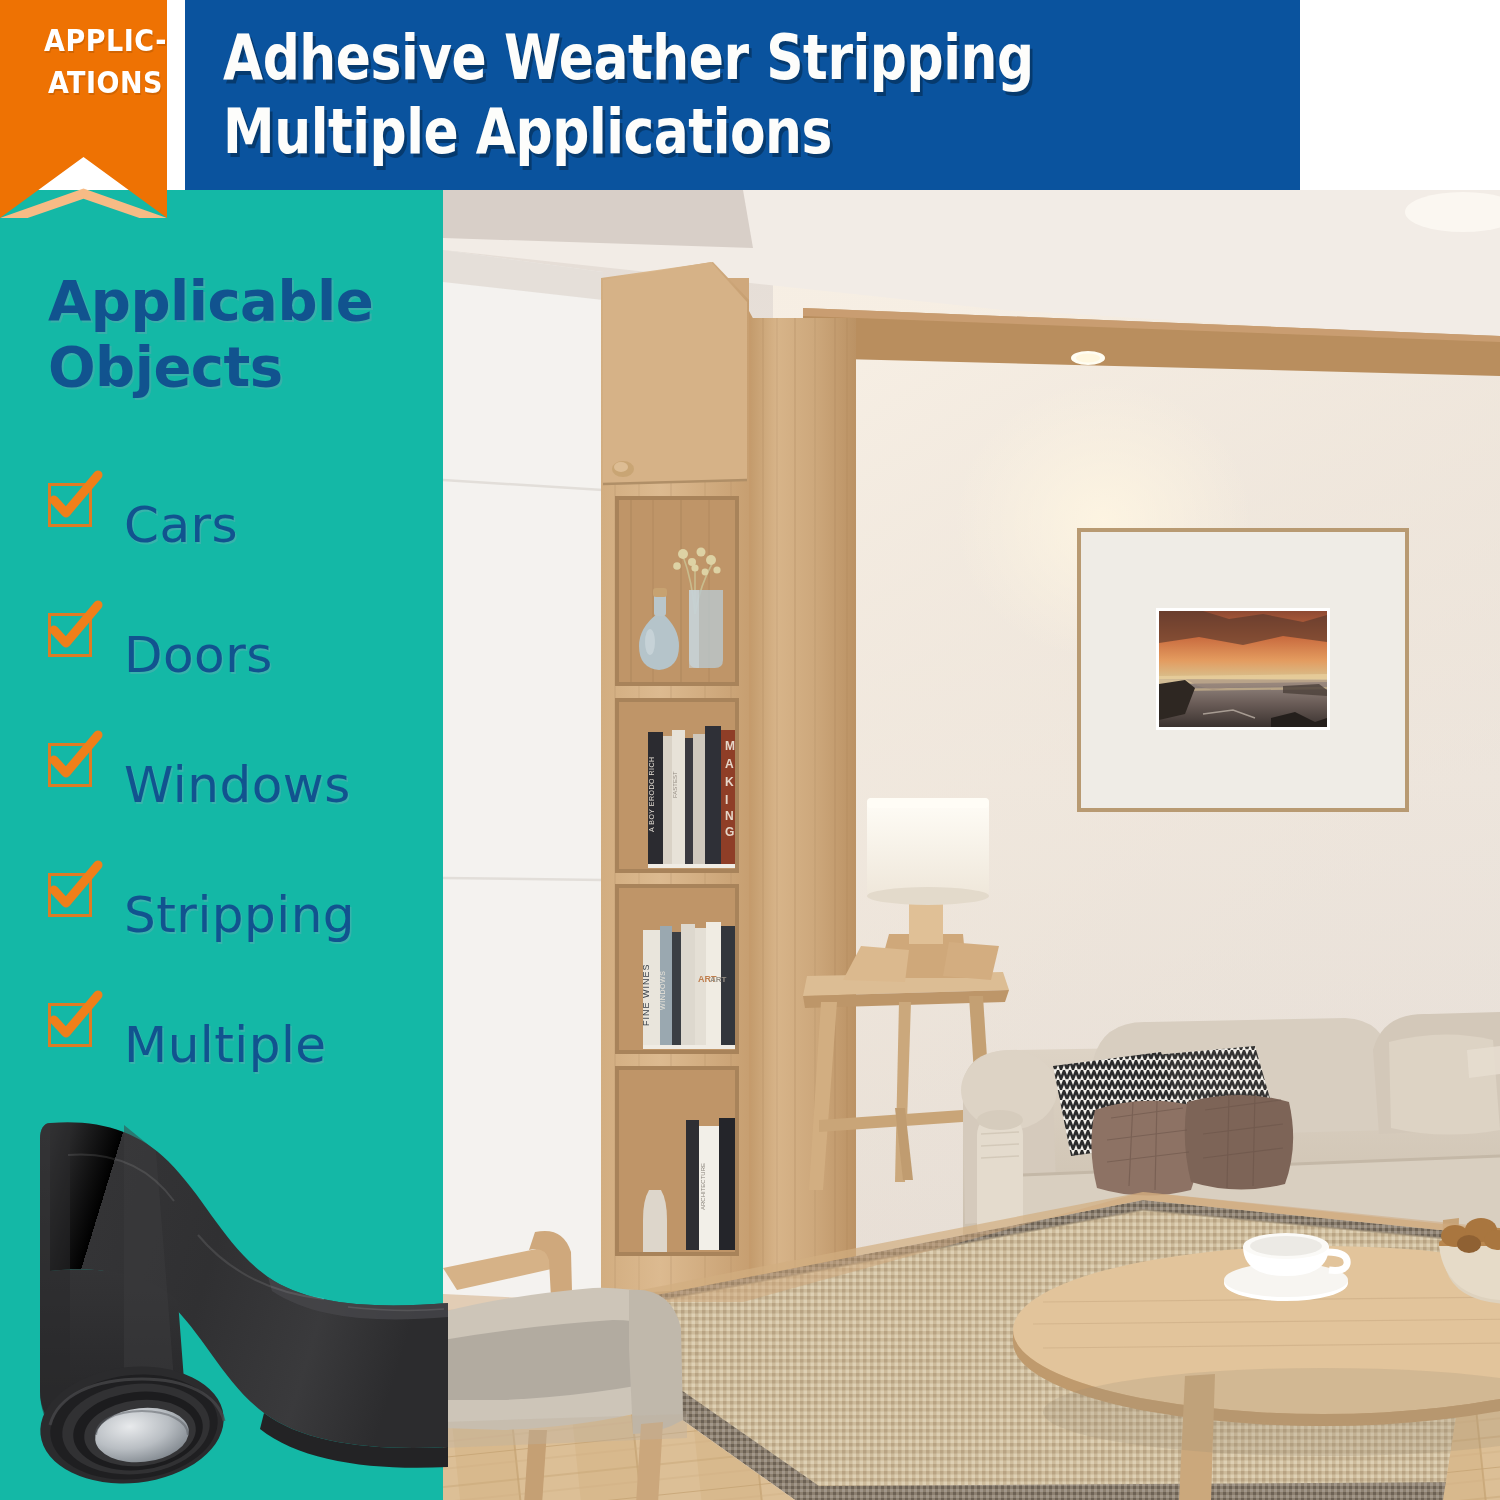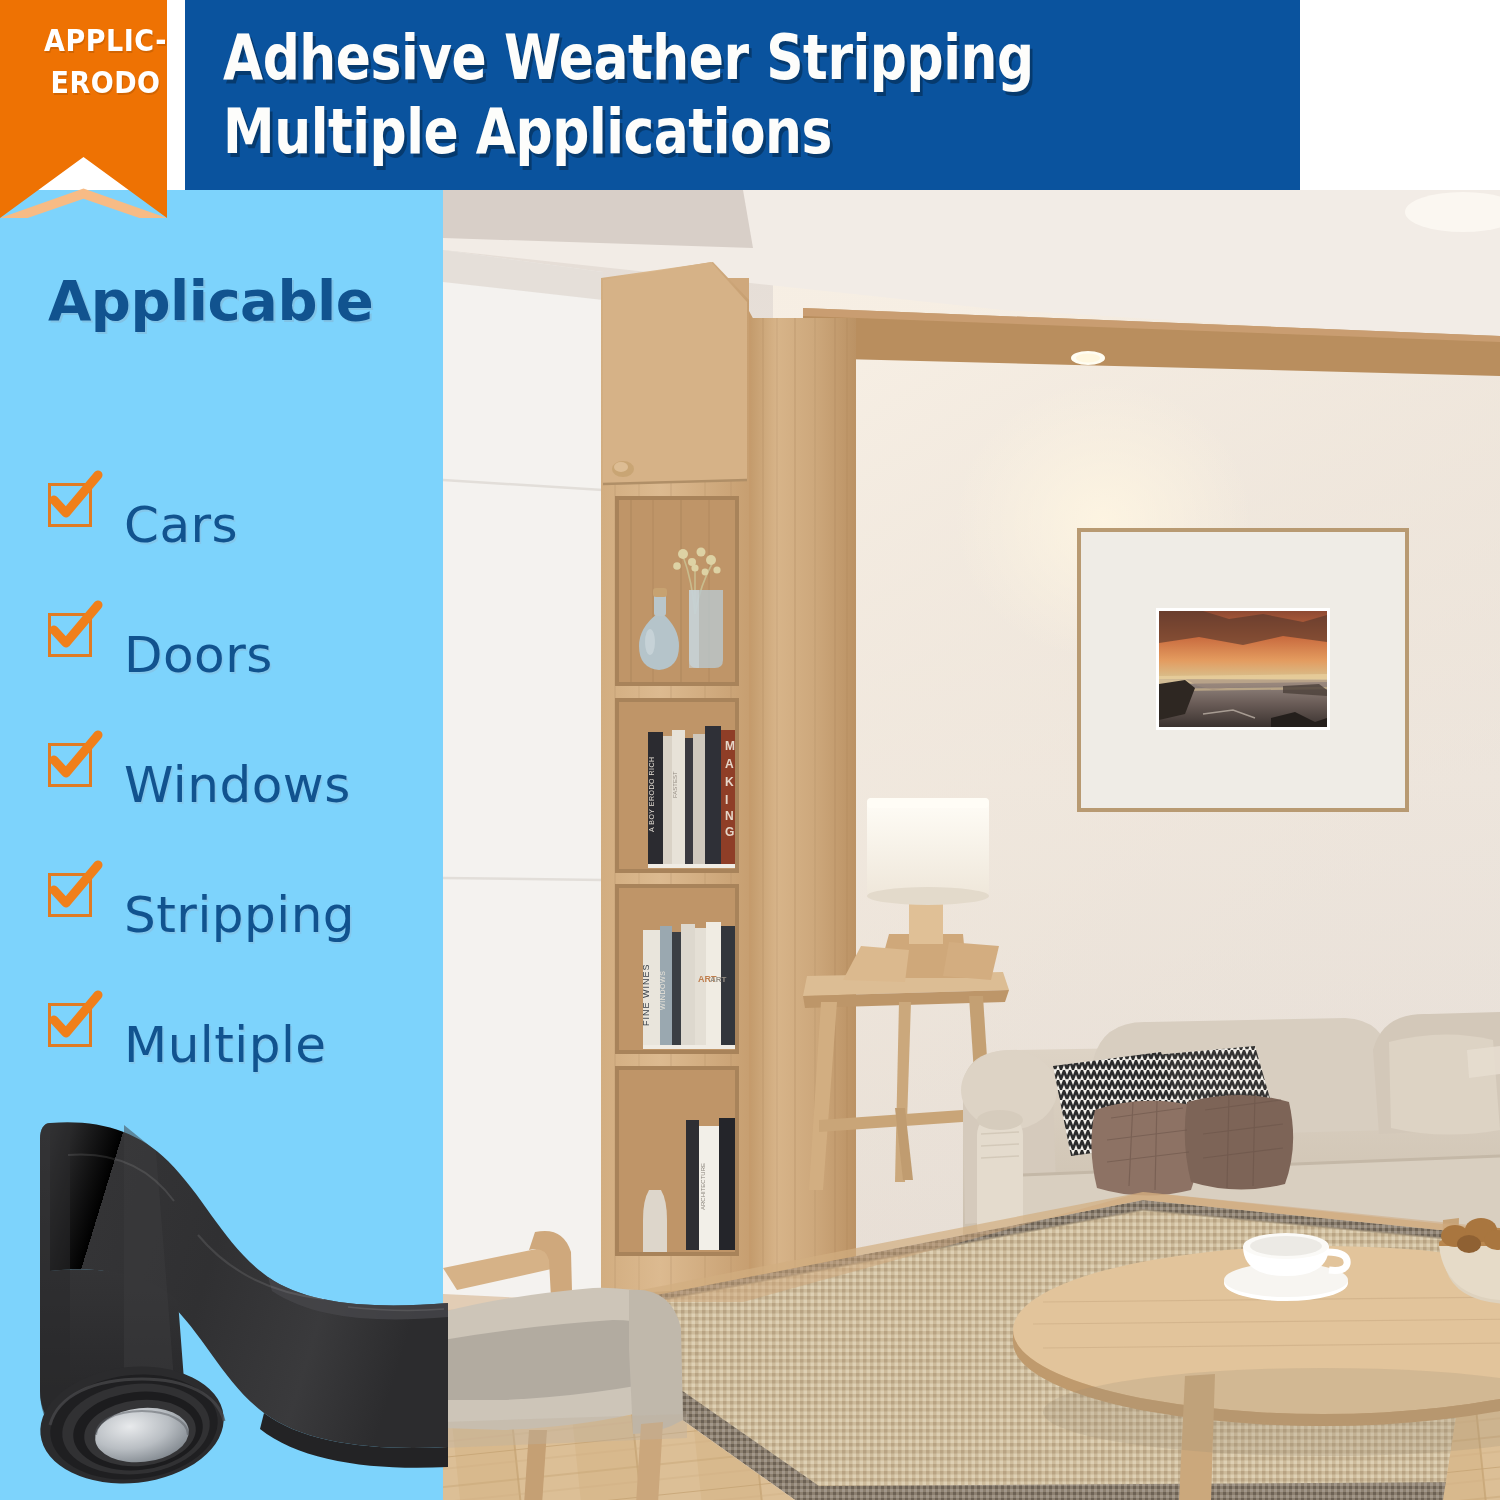--- a/index.html
+++ b/index.html
@@ -57,21 +57,21 @@
     font-weight:bold; font-size:30px; line-height:42px;
     letter-spacing:0.5px;
     z-index:2;
     text-shadow:1px 2px 0 rgba(0,0,0,0.12);
     padding-left:44px;
   }
 
   
   #left-panel {
     position:absolute; left:0; top:190px; width:443px; height:1310px;
-    background:#7dd3fc; z-index:4;
+    background:#14b8a6; z-index:4;
   }
   #applicable-heading {
     position:absolute; left:48px; top:78px; width:380px;
     color:#11538f;
     font-family:"DejaVu Sans","Liberation Sans", sans-serif;
     font-weight:bold;
     font-size:56px; line-height:66px;
     letter-spacing:-0.5px;
     text-shadow:2px 2px 0 rgba(140,160,180,0.30);
   }
@@ -498,20 +498,21 @@
       </g>
 
       <rect x="0" y="0" width="1057" height="1310" fill="none"></rect>
     </svg>
   </div>
 
   <div id="left-panel">
 
     <div id="applicable-heading" style="color: rgb(17, 83, 143);">
       <div>Applicable</div>
+      <div>Objects</div>
     </div>
 
     <div id="checklist">
 
       <div class="check-item">
         <span class="checkbox-icon">
           <span class="cb-box" style="border-color: rgb(224, 123, 35);"></span>
           <svg class="cb-tick" viewBox="0 0 58 58">
             <path d="M9 30 L21 43 L53 5" fill="none" stroke="#f07f1a" stroke-width="9" stroke-linecap="round" stroke-linejoin="round"></path>
           </svg>
@@ -650,17 +651,17 @@
   <div id="header-bar" style="background: rgb(10, 83, 158);">
     <div class="header-line">Adhesive Weather Stripping</div>
     <div class="header-line">Multiple Applications</div>
   </div>
 
   <div id="ribbon">
     <div class="ribbon-shade" style="background: rgb(247, 187, 133);"></div>
     <div class="ribbon-body" style="background: rgb(238, 114, 3);"></div>
     <div id="ribbon-text">
       <div>APPLIC-</div>
-      <div>ERODO</div>
+      <div>ATIONS</div>
     </div>
   </div>
 
 </div>
 
 </body></html>

